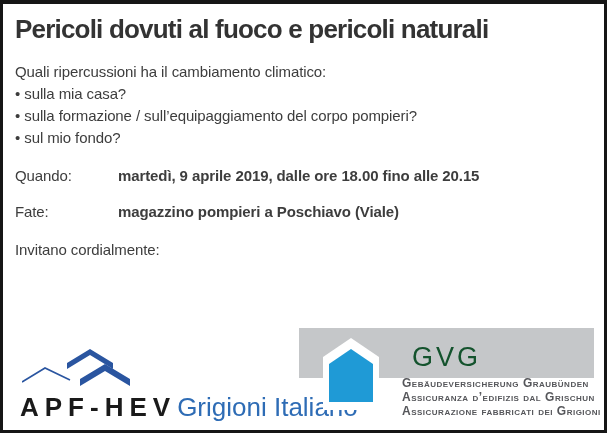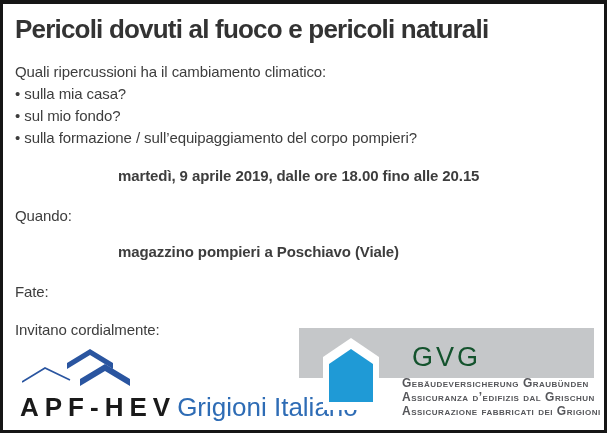--- a/index.html
+++ b/index.html
@@ -24,21 +24,21 @@
     white-space:nowrap;
   }
   .body-text { font-size:15px; line-height:22px; letter-spacing:-0.1px; }
   .question { margin:0; }
   .bullets { margin:0; padding:0; list-style:none; }
   .bullets li::before { content:"• "; }
   .invite { margin:8px 0 0 0; max-width:585px; }
   .detail-row { display:flex; }
   .detail-row.when { margin-top:16px; }
   .detail-row.where { margin-top:14px; }
-  .detail-label { width:103px; flex:none;margin-top:40px; }
+  .detail-label { width:103px; flex:none; }
   .detail-value { font-weight:bold; }
   .closing { margin:16px 0 0 0; }
 
   .logos-row { position:absolute; left:14px; right:10px; bottom:0; height:106px; }
 
   
   .apf-logo { position:absolute; left:3px; bottom:7px; }
   .apf-roofs svg { display:block; margin-left:2px; }
   .apf-text { margin-top:2px; white-space:nowrap; font-size:26px; }
   .apf-name { font-weight:bold; color:#1a1a1a; letter-spacing:6px; }
@@ -66,22 +66,22 @@
 <div class="page">
 
   <h1 class="title">Pericoli dovuti al fuoco e pericoli naturali</h1>
 
   <div class="body-text">
 
     <p class="question">Quali ripercussioni ha il cambiamento climatico:</p>
 
     <ul class="bullets">
       <li>sulla mia casa?</li>
+      <li>sulla formazione / sull’equipaggiamento del corpo pompieri?</li>
       <li>sul mio fondo?</li>
-      <li>sulla formazione / sull’equipaggiamento del corpo pompieri?</li>
     </ul>
 
 
     <div class="detail-row when">
       <span class="detail-label">Quando:</span>
       <span class="detail-value">
         <span style="display:block">martedì, 9 aprile 2019, dalle ore 18.00 fino alle 20.15</span>
       </span>
     </div>
 

